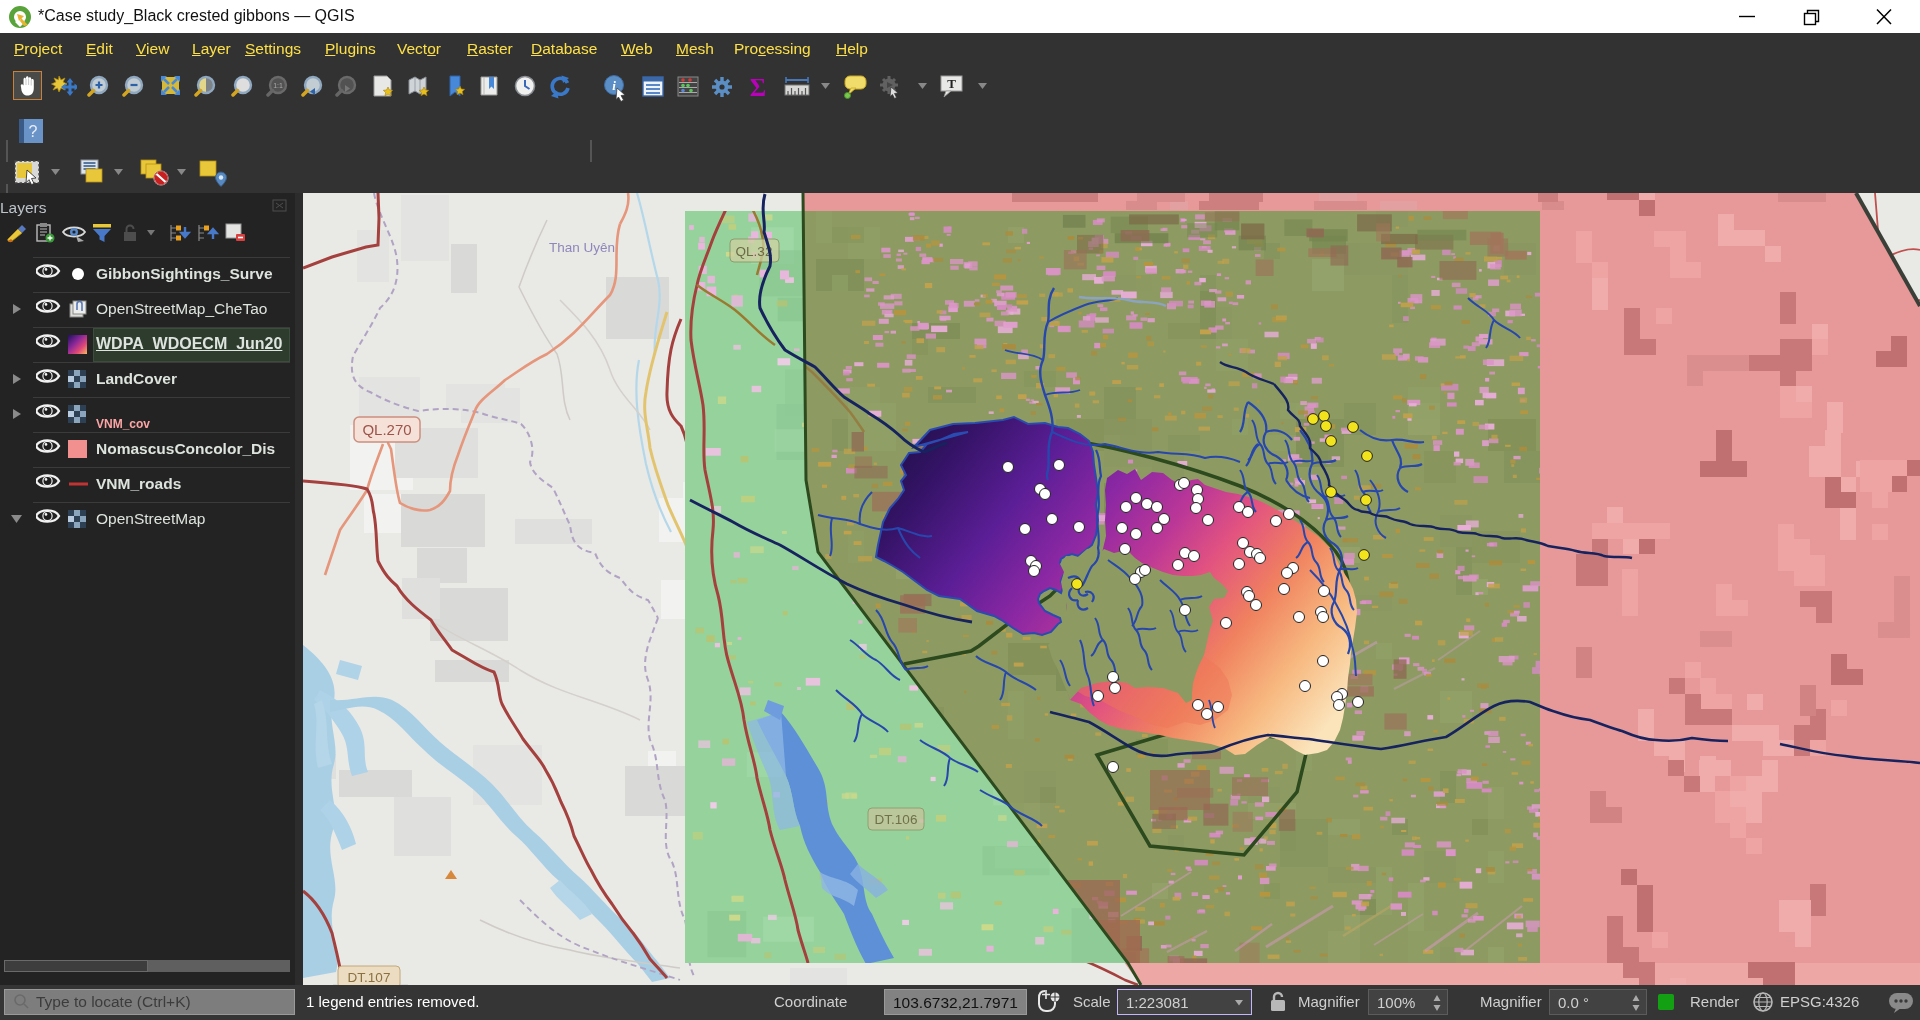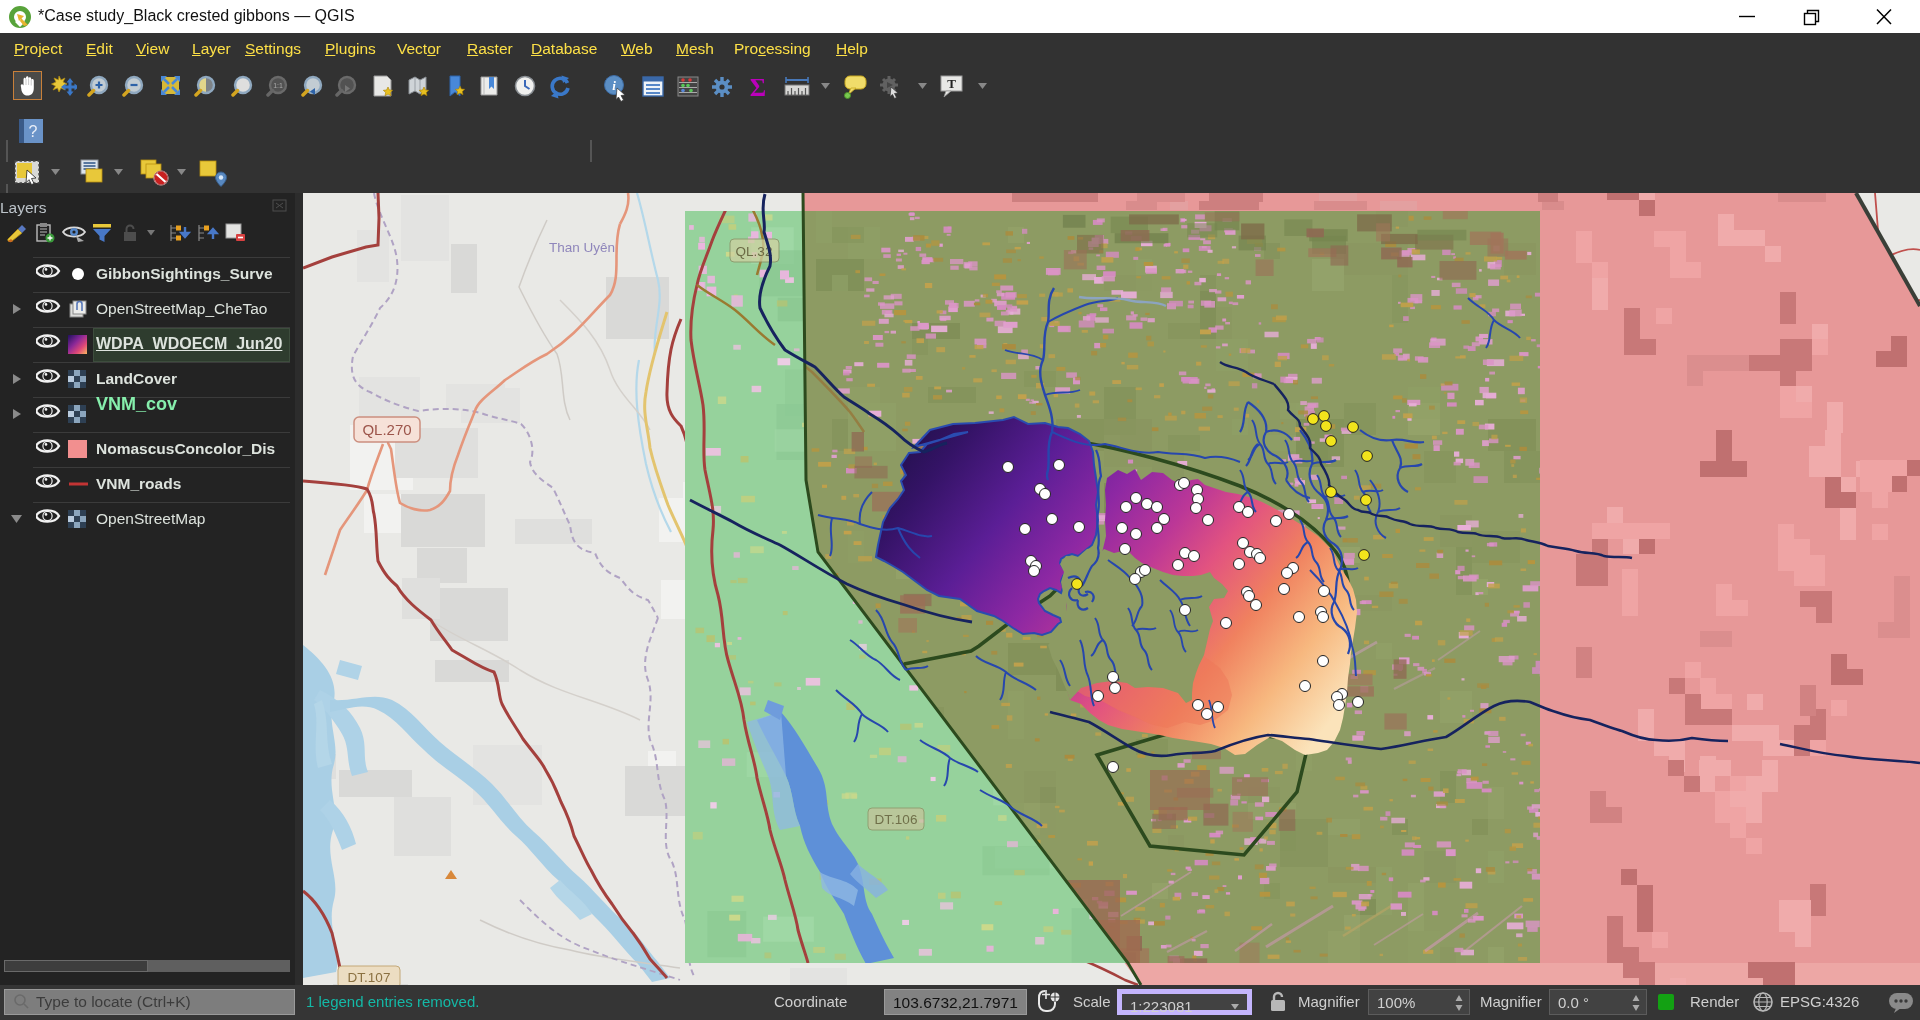--- a/index.html
+++ b/index.html
@@ -2457,21 +2457,21 @@
         <rect x="0" y="0" width="6" height="6" fill="#2e4054"></rect>
         <rect x="12" y="0" width="6" height="6" fill="#2e4054"></rect>
         <rect x="6" y="6" width="6" height="6" fill="#2e4054"></rect>
         <rect x="0" y="12" width="6" height="6" fill="#2e4054"></rect>
         <rect x="12" y="12" width="6" height="6" fill="#2e4054"></rect>
         <rect x="6" y="0" width="6" height="6" fill="#8ba5bd"></rect>
         <rect x="12" y="6" width="6" height="6" fill="#8ba5bd"></rect>
         <rect x="6" y="12" width="6" height="6" fill="#8ba5bd"></rect>
       </g>
     </svg>
-    <div style="position:absolute;left:96px;top:201px;font-size:18px;color:#86efac;white-space:nowrap;width:198px;overflow:hidden;font-weight:bold">VNM_cov</div>
+    <div style="position:absolute;left:96px;top:224px;font-size:12px;color:#fca5a5;white-space:nowrap;width:198px;overflow:hidden;font-weight:bold">VNM_cov</div>
     <div style="position:absolute;left:33px;top:239px;width:257px;height:1px;background:#3b3b3b"></div>
     <svg style="position:absolute;left:36px;top:245px" width="25" height="17">
       <g transform="translate(0,0)">
         <path d="M0 8 C4 0.5 19 0.5 23 8 C19 15.5 4 15.5 0 8Z" fill="none" stroke="#f2f2f2" stroke-width="2.4"></path>
         <circle cx="11.5" cy="8" r="5.2" fill="#f2f2f2"></circle>
         <circle cx="11.5" cy="8" r="4" fill="#1e1e1e"></circle>
         <circle cx="10" cy="6.4" r="1.3" fill="#f2f2f2"></circle>
       </g>
     </svg>
     <svg style="position:absolute;left:68px;top:247px" width="20" height="19">
@@ -2521,39 +2521,39 @@
     <div style="position:absolute;left:4px;top:767px;width:144px;height:12px;background:#3d3d3d;border:1px solid #6a6a6a"></div>
   </div>
 <div style="position:absolute;left:295px;top:193px;width:8px;height:792px;background:#2c2c2c"></div>
 <div id="statusbar">
     <div style="position:absolute;left:4px;top:4px;width:291px;height:26px;background:#7d7d7d;border:1px solid #9a9a9a"></div>
     <svg style="position:absolute;left:12px;top:7px" width="18" height="18">
       <circle cx="8" cy="8" r="5" fill="none" stroke="#6a6a6a" stroke-width="1.6"></circle>
       <path d="M12 12 l4 4" stroke="#6a6a6a" stroke-width="1.6"></path>
     </svg>
     <div style="position:absolute;left:36px;top:8px;color:#3c3c3c;font-size:15.5px">Type to locate (Ctrl+K)</div>
-    <div class="sb-lab" style="left:306px;color:#14b8a6">1 legend entries removed.</div>
+    <div class="sb-lab" style="left:306px;color:#ffffff">1 legend entries removed.</div>
     <div class="sb-lab" style="left:774px">Coordinate</div>
     <div style="position:absolute;left:884px;top:4px;width:143px;height:26px;background:#828282;border:1px solid #9a9a9a;color:#111;font-size:15.5px;text-align:center;padding-top:4px">103.6732,21.7971</div>
     <svg style="position:absolute;left:1035px;top:4px" width="28" height="28">
       <path d="M10 2 c-4 0 -6 3 -6 7 v6 c0 4 3 7 7 7 h2 c4 0 7 -3 7 -7 l-0 -4" fill="none" stroke="#e8e8e8" stroke-width="2"></path>
       <path d="M11 1 v9 M7 5.5 h8" stroke="#e8e8e8" stroke-width="1.6"></path>
       <circle cx="20" cy="8" r="4.5" fill="#e8e8e8"></circle>
       <path d="M20 3 v10 M15 8 h10" stroke="#353535" stroke-width="1"></path>
     </svg>
     <div class="sb-lab" style="left:1073px">Scale</div>
-    <div style="position:absolute;left:1117px;top:4px;width:135px;height:26px;background:#424242;border:5px solid #c4b5fd;color:#d0d0d0;font-size:15px;padding:4px 0 0 8px">1:223081<svg style="position:absolute;right:6px;top:9px" width="11" height="9">
+    <div style="position:absolute;left:1117px;top:4px;width:135px;height:26px;background:#424242;border:1px solid #c4b5fd;color:#d0d0d0;font-size:15px;padding:4px 0 0 8px">1:223081<svg style="position:absolute;right:6px;top:9px" width="11" height="9">
         <path d="M1 1 l4 5.5 4-5.5Z" fill="#aaa"></path>
       </svg></div>
     <svg style="position:absolute;left:1268px;top:4px" width="22" height="26">
       <rect x="3" y="11" width="14" height="11" rx="1.5" fill="#b8b8b8"></rect>
       <path d="M6 11 V8 a4 4 0 0 1 8 0" fill="none" stroke="#b8b8b8" stroke-width="2.4"></path>
     </svg>
     <div class="sb-lab" style="left:1298px">Magnifier</div>
-    <div style="position:absolute;left:1368px;top:4px;width:102px;height:26px;background:#424242;border:1px solid #5c5c5c;color:#d0d0d0;font-size:15px;padding:4px 0 0 8px">100%<svg style="position:absolute;right:5px;top:5px" width="10" height="16">
+    <div style="position:absolute;left:1368px;top:4px;width:80px;height:26px;background:#424242;border:1px solid #5c5c5c;color:#d0d0d0;font-size:15px;padding:4px 0 0 8px">100%<svg style="position:absolute;right:5px;top:5px" width="10" height="16">
         <path d="M5 0 l3.5 6 h-7Z M5 16 l3.5-6 h-7Z" fill="#aaa"></path>
       </svg></div>
     <div class="sb-lab" style="left:1480px">Magnifier</div>
     <div style="position:absolute;left:1549px;top:4px;width:98px;height:26px;background:#424242;border:1px solid #5c5c5c;color:#d0d0d0;font-size:15px;padding:4px 0 0 8px">0.0 °<svg style="position:absolute;right:5px;top:5px" width="10" height="16">
         <path d="M5 0 l3.5 6 h-7Z M5 16 l3.5-6 h-7Z" fill="#aaa"></path>
       </svg></div>
     <div style="position:absolute;left:1658px;top:9px;width:16px;height:16px;background:#13a113;border-radius:2px"></div>
     <div class="sb-lab" style="left:1690px">Render</div>
     <svg style="position:absolute;left:1752px;top:6px" width="22" height="22">
       <circle cx="11" cy="11" r="9" fill="none" stroke="#b8b8b8" stroke-width="1.6"></circle>

